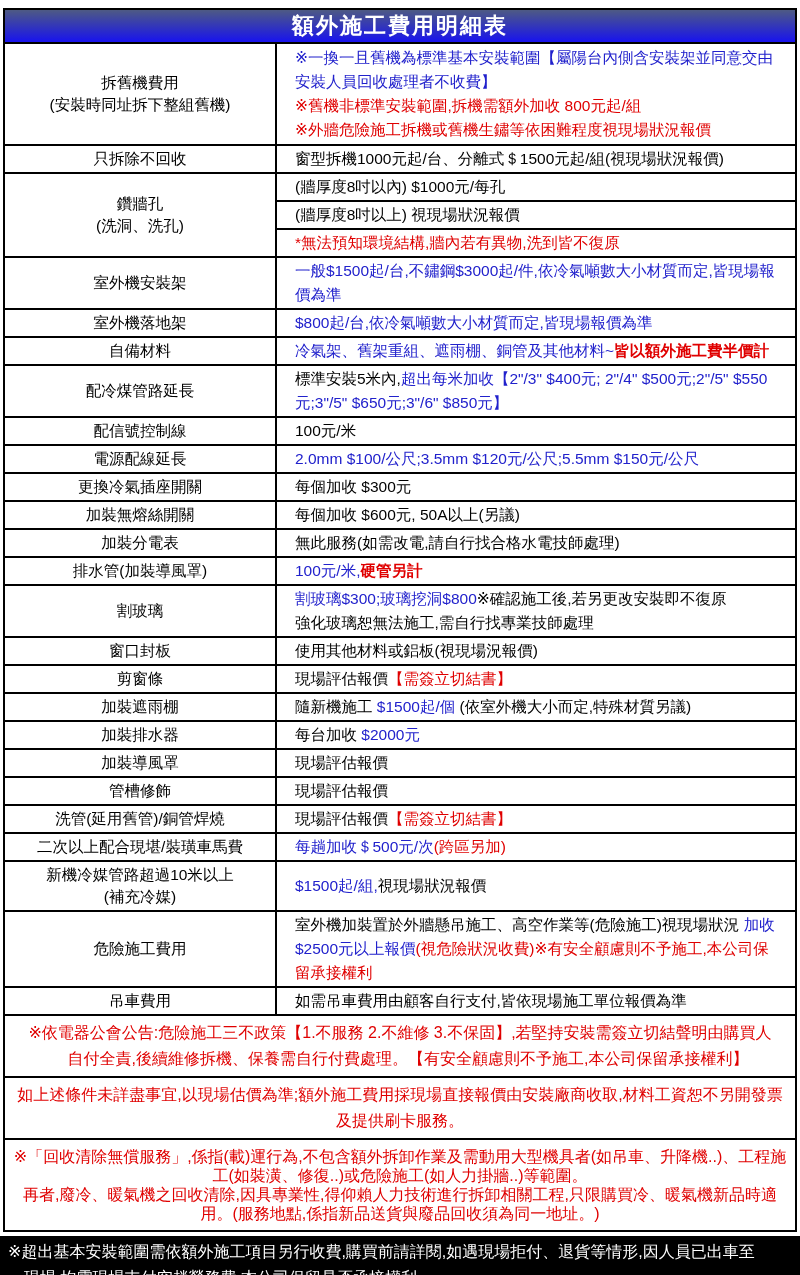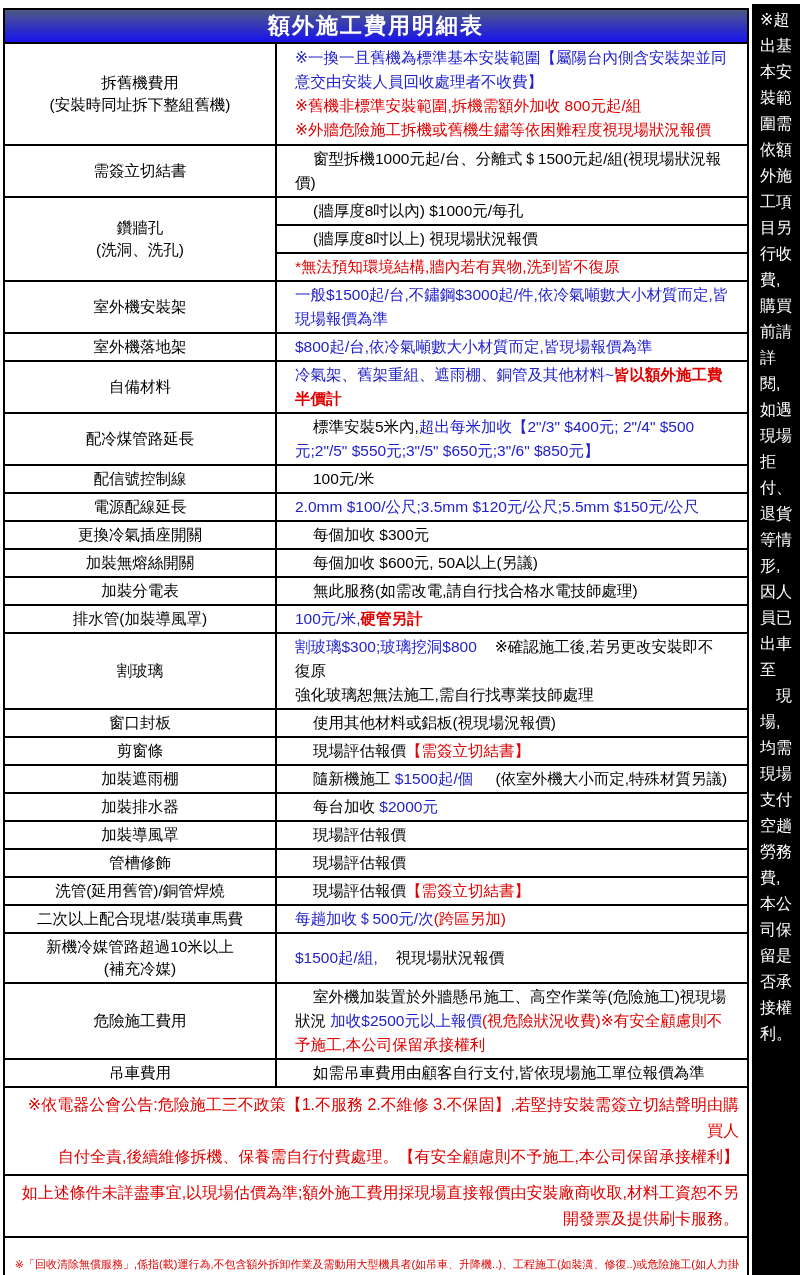--- a/index.html
+++ b/index.html
@@ -1,21 +1,21 @@
 <!DOCTYPE html>
 <html style="--c-blue: #2121cc; --c-red: #e00000; --c-black: #000000; --c-border: #000000; --c-title-grad-top: #4e5a84; --c-title-grad-bottom: #1813ee; --c-title-text: #ffffff; --c-section-bg: #000000; --c-section-text: #ffffff;"><head>
 <meta charset="utf-8">
 <style>
   html,body{margin:0;padding:0;}
   body{
     width:800px;height:1275px;background:#ffffff;
     font-family:"Liberation Sans","DejaVu Sans",sans-serif;
     overflow:hidden;
   }
-  .page{width:800px;height:1275px;display:flex;flex-direction:row;}
+  .page{width:800px;height:1275px;display:flex;flex-direction:column;}
   table.fee-table{
     border-collapse:collapse;table-layout:fixed;
     margin:8px 3px 0 3px;width:794px;
     border:2px solid var(--c-border,#000);
   }
   col.col-label{width:272px;}
   td{border:2px solid var(--c-border,#000);vertical-align:middle;}
   .title-row{height:32px;}
   .title-cell{
     background:linear-gradient(to bottom,var(--c-title-grad-top,#4e5a84),var(--c-title-grad-bottom,#1813ee));
@@ -30,29 +30,29 @@
     text-align:left;font-size:15.5px;line-height:24px;
     padding:1px 18px;white-space:pre-line;
   }
   .h-s{height:28px;}
   .h-r1{height:102px;}
   .h-2l{height:46px;}
   .h-r8{height:52px;}
   .h-r15{height:50px;}
   .h-r24{height:45px;}
   .h-r25{height:70px;}
-  .seg-black{color:var(--c-black,#000);margin-left:18px;}
+  .seg-black{color:var(--c-black,#000);}
   .seg-blue{color:var(--c-blue,#2121cc);}
   .seg-red{color:var(--c-red,#e00000);}
   .seg-red-bold{color:var(--c-red,#e00000);font-weight:bold;}
   td.note{
     color:var(--c-red,#e00000);font-size:16px;line-height:26px;
-    padding:4px 8px;white-space:pre-line;text-align:right;
-  }
-  td.note3{font-size:11px;line-height:19px;padding:17px 8px;}
+    padding:4px 8px;white-space:pre-line;text-align:center;
+  }
+  td.note3{font-size:16px;line-height:19px;padding:7px 8px;}
   .black-section{
     margin-top:4px;flex:1;
     background:var(--c-section-bg,#000);color:var(--c-section-text,#fff);
     font-size:16px;line-height:26px;padding:3px 8px 0 8px;
   }
   .black-section div{white-space:pre-line;}
 </style>
 </head>
 <body>
 
@@ -69,21 +69,21 @@
 
       <tr class="h-r1">
         <td class="lbl">拆舊機費用
 (安裝時同址拆下整組舊機)</td>
         <td class="val"><span class="seg-blue">※一換一且舊機為標準基本安裝範圍【屬陽台內側含安裝架並同意交由安裝人員回收處理者不收費】</span><span class="seg-red">
 ※舊機非標準安裝範圍,拆機需額外加收 800元起/組</span><span class="seg-red">
 ※外牆危險施工拆機或舊機生鏽等依困難程度視現場狀況報價</span></td>
       </tr>
 
       <tr class="h-s">
-        <td class="lbl">需簽立切結書</td>
+        <td class="lbl">只拆除不回收</td>
         <td class="val"><span class="seg-black">窗型拆機1000元起/台、分離式＄1500元起/組(視現場狀況報價)</span></td>
       </tr>
 
       <tr class="h-s">
         <td class="lbl" rowspan="3">鑽牆孔
 (洗洞、洗孔)</td>
         <td class="val"><span class="seg-black">(牆厚度8吋以內) $1000元/每孔</span></td>
       </tr>
       <tr class="h-s">
         <td class="val"><span class="seg-black">(牆厚度8吋以上) 視現場狀況報價</span></td>

